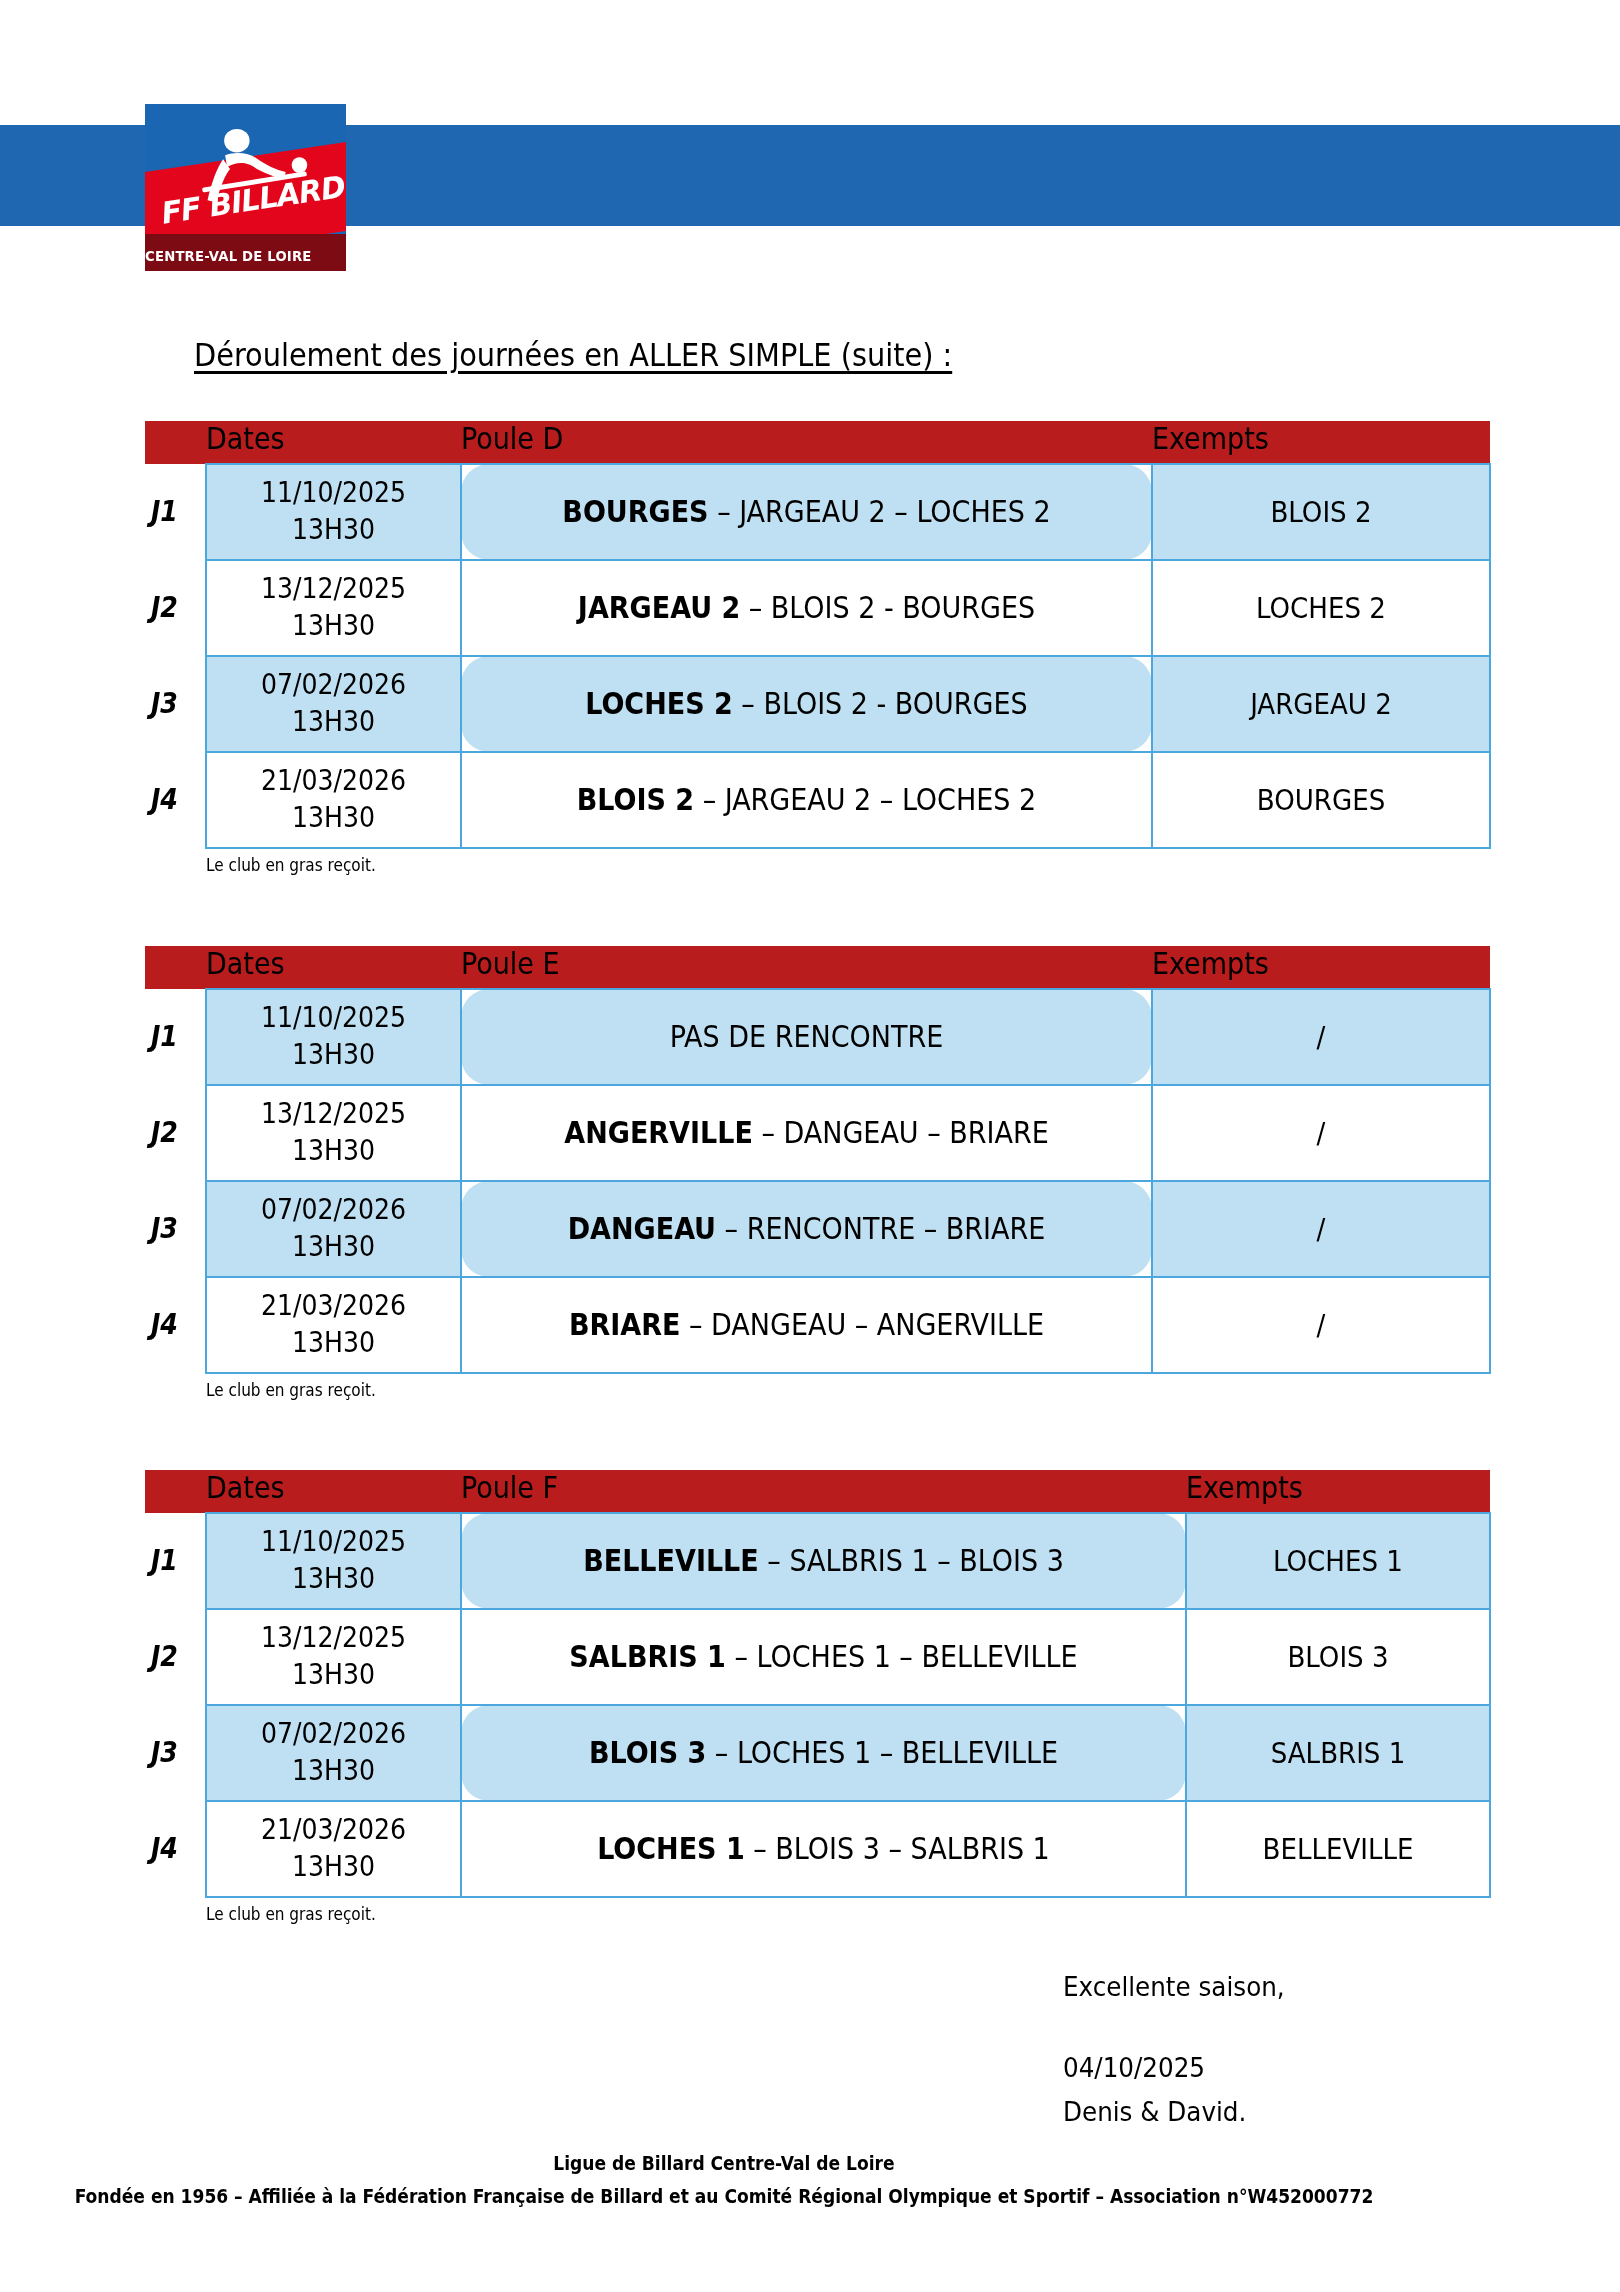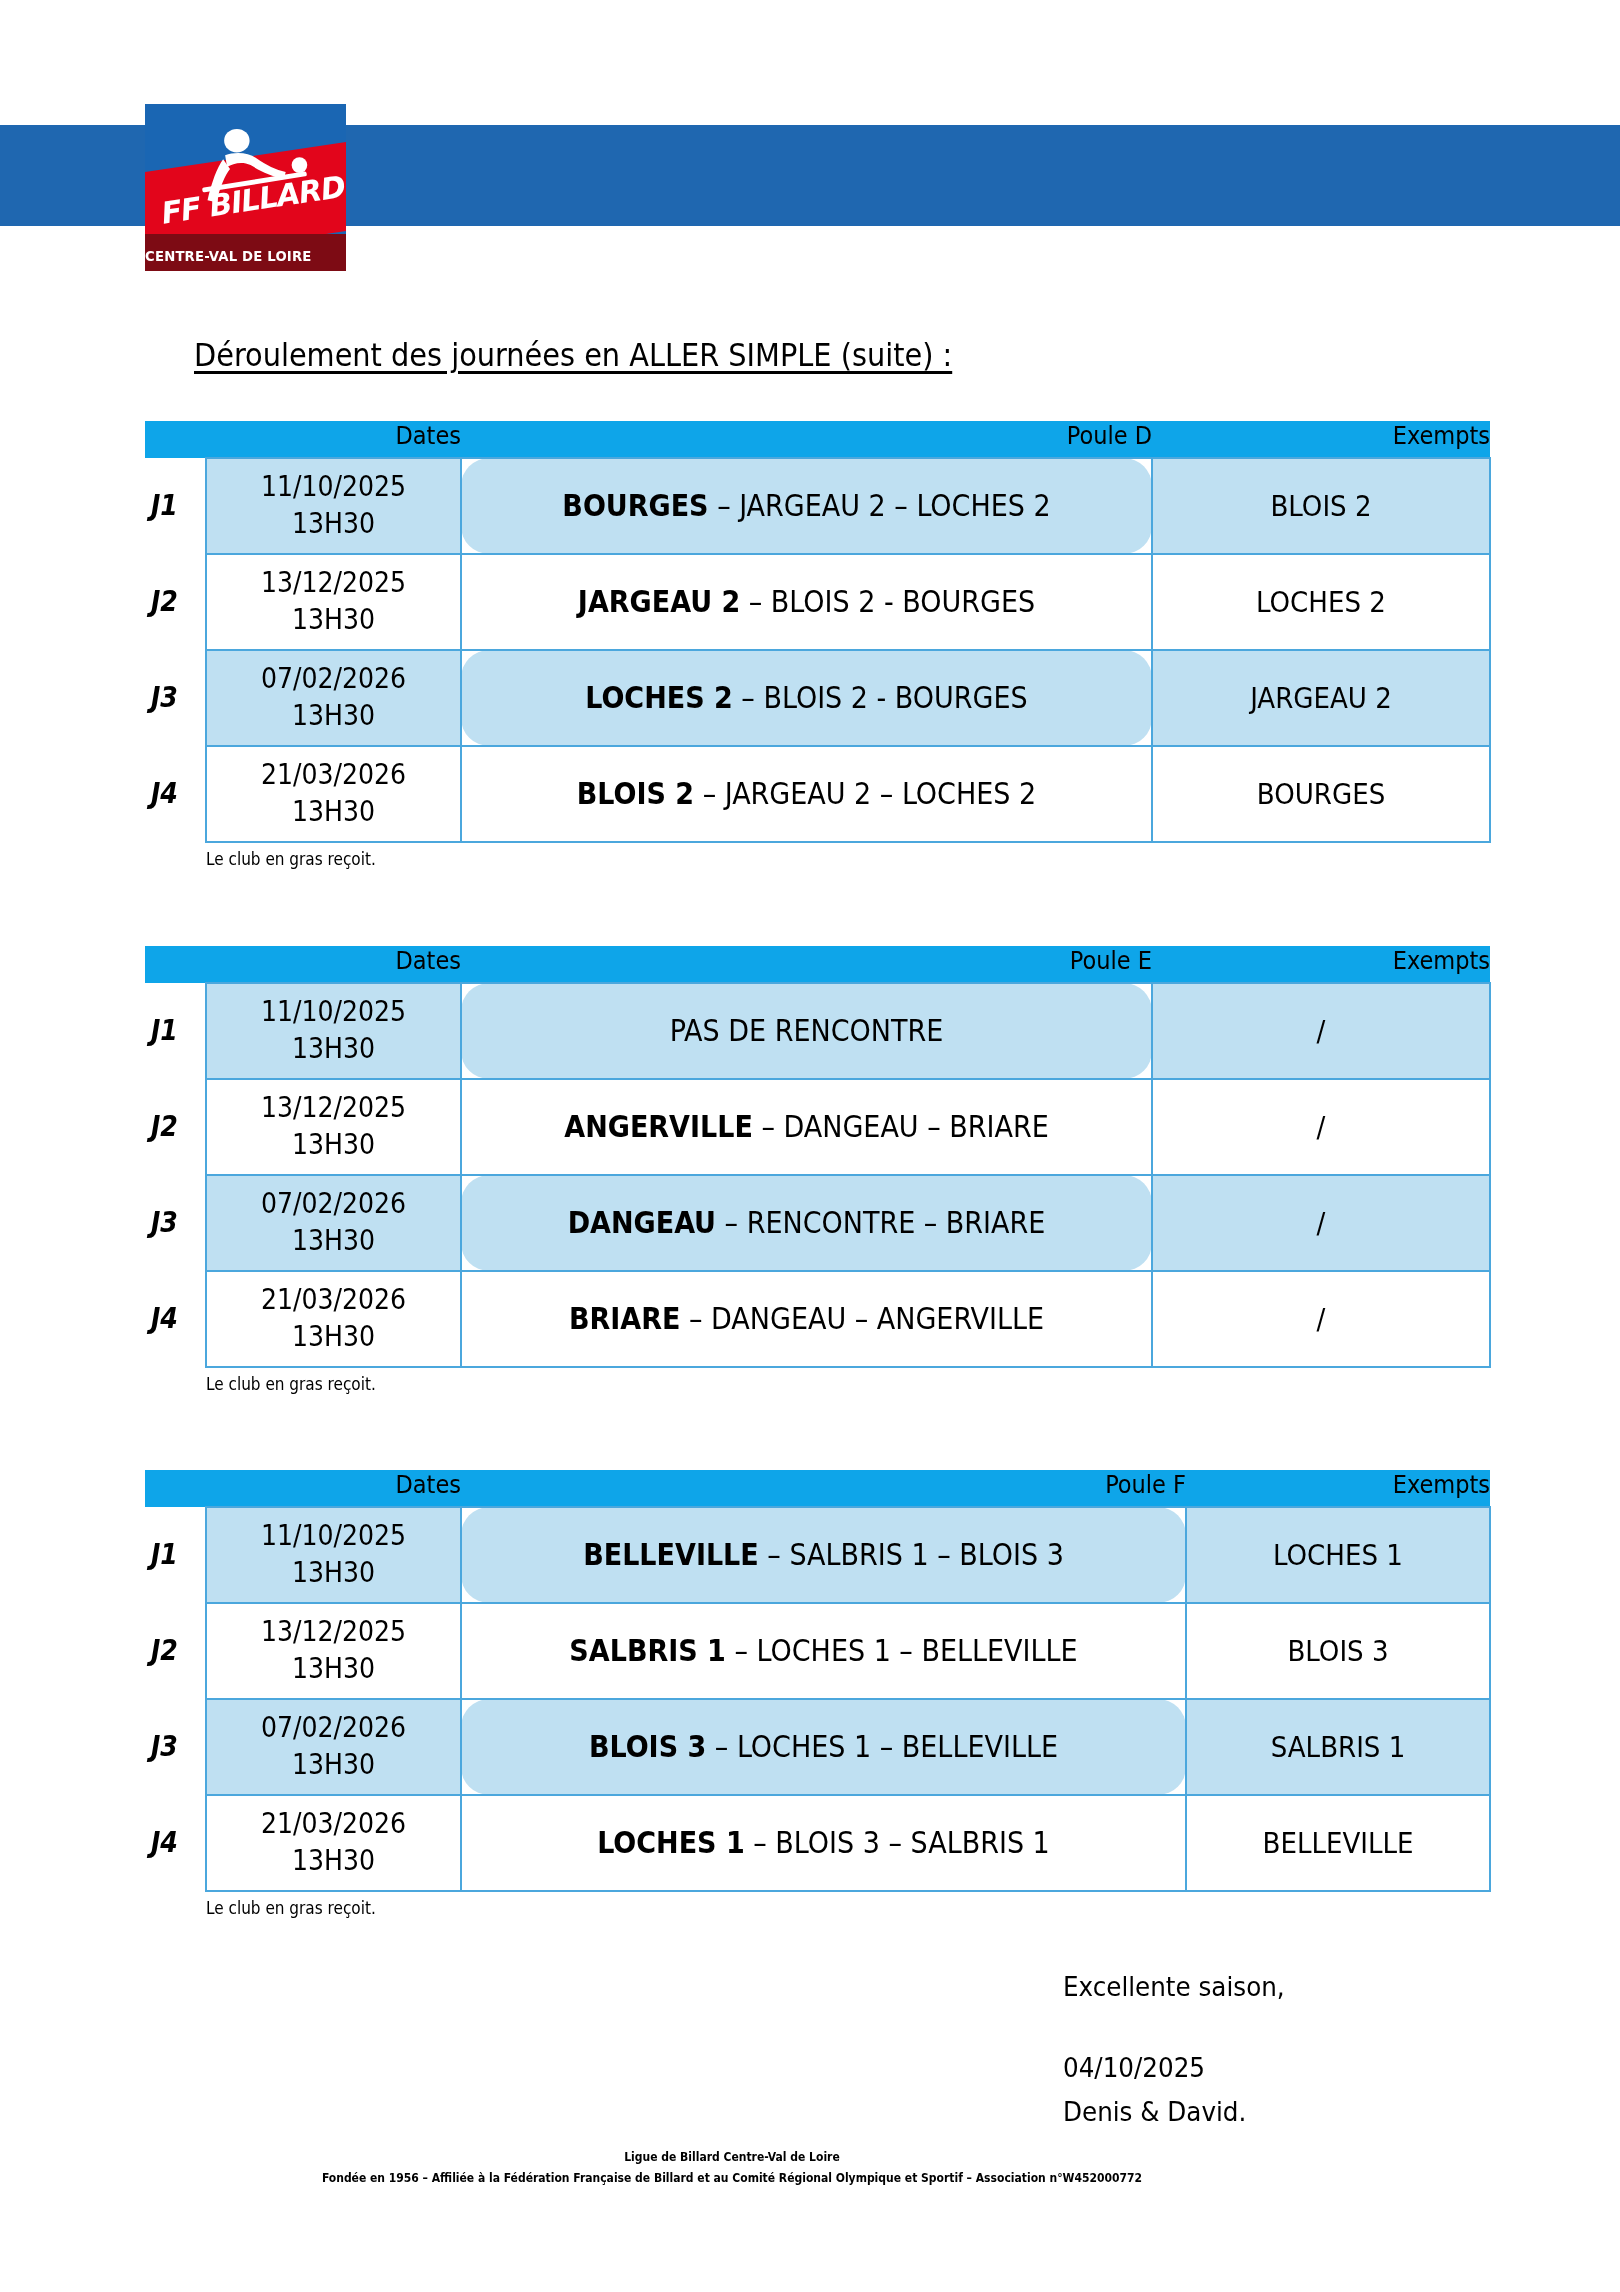--- a/index.html
+++ b/index.html
@@ -111,26 +111,26 @@
   .sched-table col.c-date  { width: 255px; }
   .sched-table col.c-match { width: 691px; }
   .sched-table col.c-exe   { width: 338px; }
 
   
   .wide col.c-match { width: 725px; }
   .wide col.c-exe   { width: 304px; }
 
   .sched-table th {
     font-weight: normal;
-    font-size: 25px;
+    font-size: 30px;
     color: #000;
     padding: 0 0 6.9px 0;
     border: none;
-    text-align: right;
-    background: #0ea5e9;
+    text-align: left;
+    background: #b91c1c;
   }
   .sched-table td {
     border: 2px solid #4ba7dd;
     text-align: center;
     vertical-align: middle;
     color: #000000;
     height: 90px;
     padding: 2px 5.9px;
   }
   .sched-table td.col-j {
@@ -176,26 +176,26 @@
     font-family: "DejaVu Sans Condensed", "DejaVu Sans", sans-serif;
     font-size: 27.4px;
     color: #000;
     line-height: 1.6;
   }
   .closing .gap { height: 37px; }
 
   
   .footer {
     position: absolute;
-    left: 12px;
+    left: 4px;
     top: 2147px;
     width: 1440px;
     text-align: center;
     font-family: "DejaVu Sans Condensed", "DejaVu Sans", sans-serif;
-    font-size: 12px;
+    font-size: 19px;
     font-weight: bold;
     color: #000;
     line-height: 1.75;
   }
   .footer a, .footer .mail {
     color: #1414c8;
     text-decoration: underline;
   }
 </style>
 </head>

